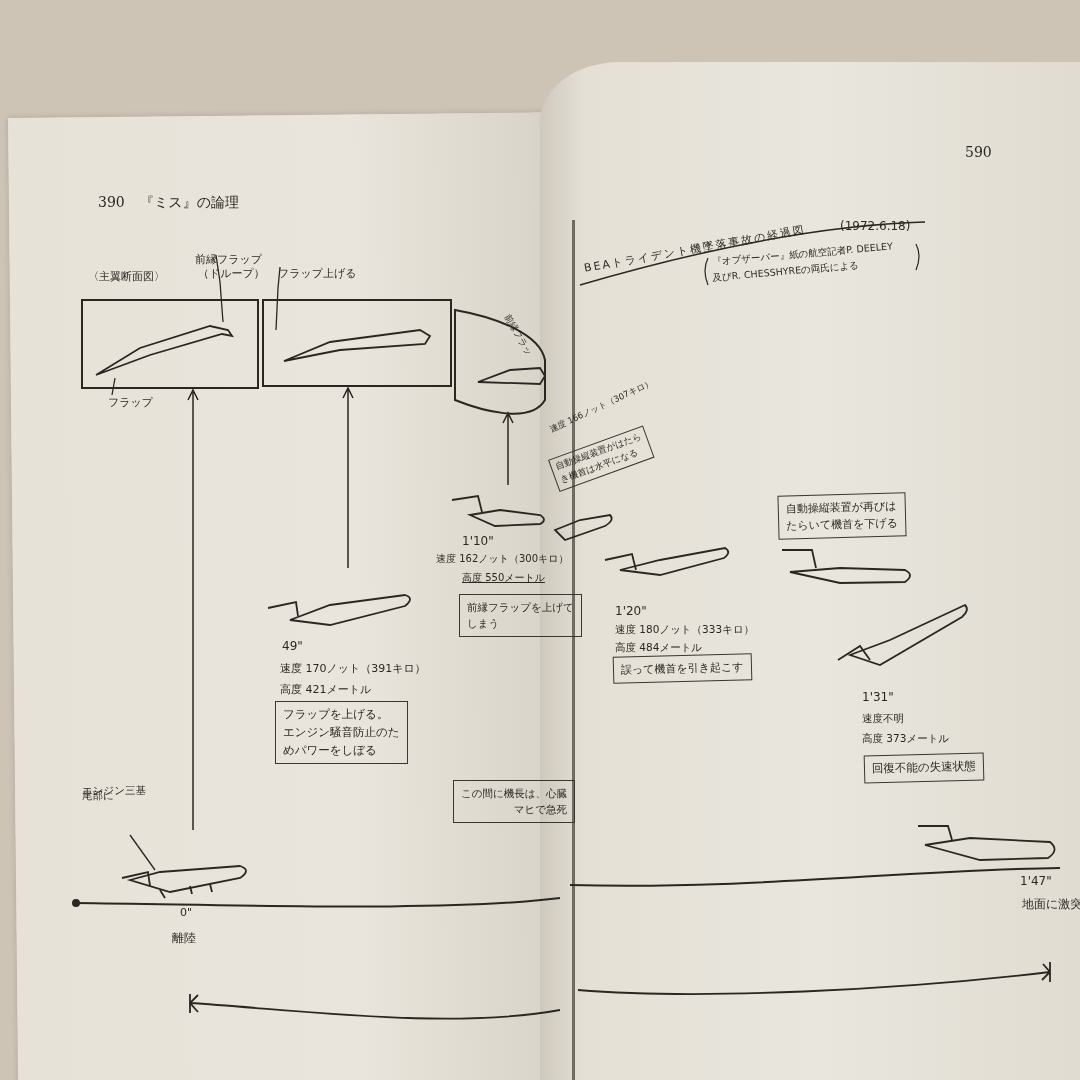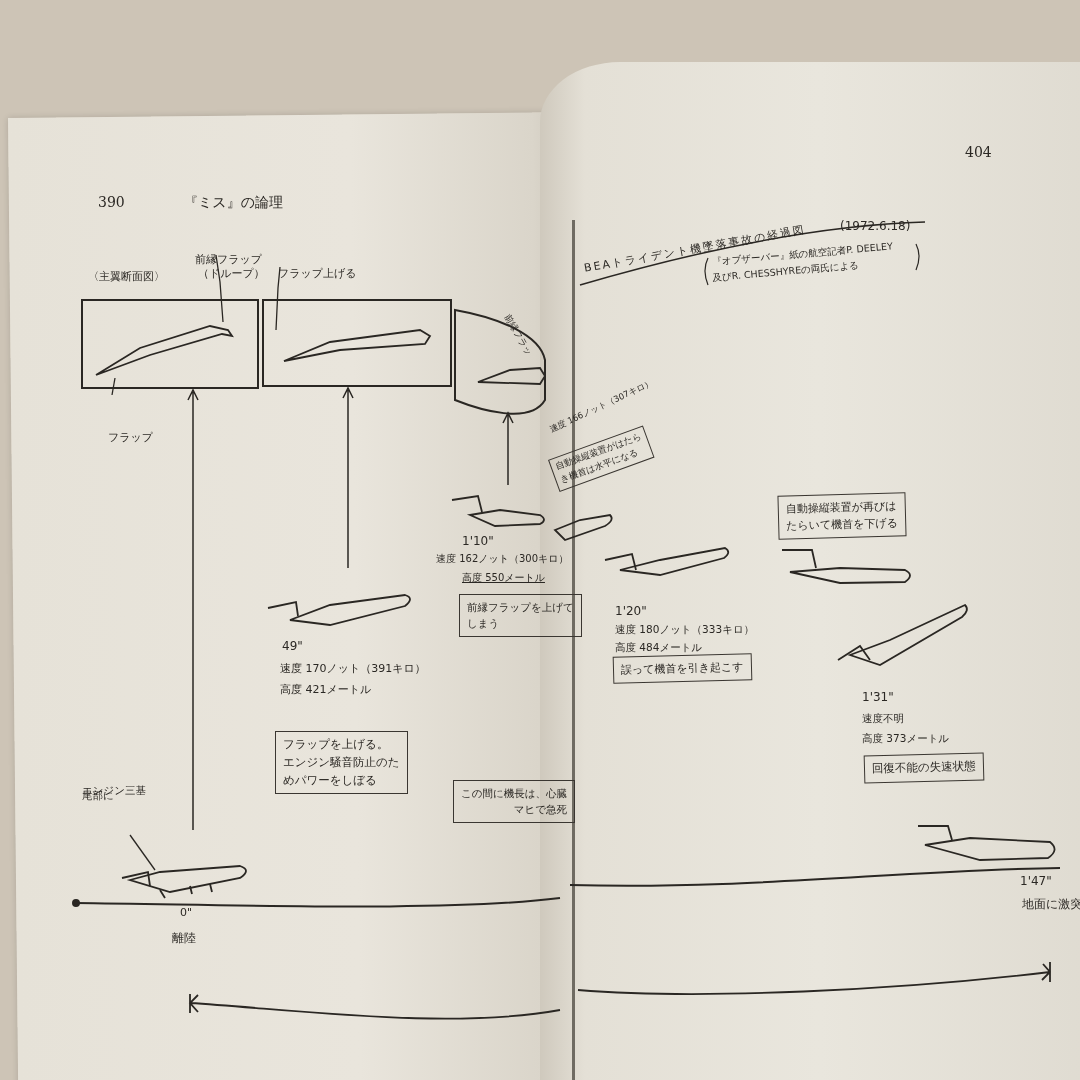--- a/index.html
+++ b/index.html
@@ -32,33 +32,33 @@
   svg { position:absolute; left:0; top:0; overflow:visible; }
 </style>
 </head>
 <body>
 
 <div class="page-left"></div>
 <div class="page-right"></div>
 <div class="gutter"></div>
 
 <div class="t serif" style="left:98px;top:193px;font-size:14px;">390</div>
-<div class="t" style="left:140px;top:193px;font-size:14px;margin-left:44px;">『ミス』の論理</div>
+<div class="t" style="left:140px;top:193px;font-size:14px;">『ミス』の論理</div>
 
 <div class="t" style="left:88px;top:270px;">〈主翼断面図〉</div>
 <div class="t" style="left:195px;top:253px;">前縁フラップ</div>
 <div class="t" style="left:198px;top:267px;text-align:right;">（ドループ）</div>
 <div class="t" style="left:278px;top:267px;">フラップ上げる</div>
-<div class="t" style="left:108px;top:396px;margin-top:35px;">フラップ</div>
+<div class="t" style="left:108px;top:396px;">フラップ</div>
 <div class="t" style="left:512px;top:312px;font-size:9px;transform:rotate(60deg);transform-origin:0 0;">前縁フラッ</div>
 
 <div class="t" style="left:282px;top:638px;font-size:12px;">49"</div>
 <div class="t" style="left:280px;top:662px;">速度 170ノット（391キロ）</div>
 <div class="t" style="left:280px;top:683px;">高度 421メートル</div>
-<div class="box" style="left:275px;top:731px;">
+<div class="box" style="left:275px;top:701px;">
   <div>フラップを上げる。</div>
   <div>エンジン騒音防止のた</div>
   <div>めパワーをしぼる</div>
 </div>
 
 <div class="t" style="left:462px;top:533px;font-size:12px;">1'10"</div>
 <div class="t" style="left:436px;top:552px;font-size:10px;">速度 162ノット（300キロ）</div>
 <div class="t" style="left:462px;top:571px;font-size:10px;text-decoration:underline;">高度 550メートル</div>
 <div class="box" style="left:459px;top:594px;font-size:10.5px;">
   <div>前縁フラップを上げて</div>
@@ -69,21 +69,21 @@
   <div>この間に機長は、心臓</div>
   <div>マヒで急死</div>
 </div>
 
 <div class="t" style="left:82px;top:788px;font-size:10.5px;text-align:center;">尾部に</div>
 <div class="t" style="left:82px;top:783px;font-size:10.5px;">エンジン三基</div>
 
 <div class="t" style="left:180px;top:906px;font-size:11px;">0"</div>
 <div class="t" style="left:172px;top:930px;font-size:12px;">離陸</div>
 
-<div class="t serif" style="left:965px;top:143px;font-size:14px;">404</div>
+<div class="t serif" style="left:965px;top:143px;font-size:14px;">590</div>
 <div class="t" style="left:583px;top:262px;font-size:11px;letter-spacing:2px;transform:rotate(-10deg);transform-origin:0 0;">BEAトライデント機墜落事故の経過図</div>
 <div class="t" style="left:840px;top:218px;font-size:12px;">(1972.6.18)</div>
 <div class="t" style="left:712px;top:256px;font-size:9.5px;transform:rotate(-5deg);transform-origin:0 0;">『オブザーバー』紙の航空記者P. DEELEY</div>
 <div class="t" style="left:712px;top:272px;font-size:9.5px;transform:rotate(-5deg);transform-origin:0 0;">及びR. CHESSHYREの両氏による</div>
 
 <div class="t" style="left:548px;top:425px;font-size:8.5px;transform:rotate(-25deg);transform-origin:0 0;">速度 166ノット（307キロ）</div>
 <div class="box" style="left:548px;top:460px;font-size:9px;padding:2px 4px;transform:rotate(-20deg);transform-origin:0 0;">
   <div>自動操縦装置がはたら</div>
   <div>き機首は水平になる</div>
 </div>

